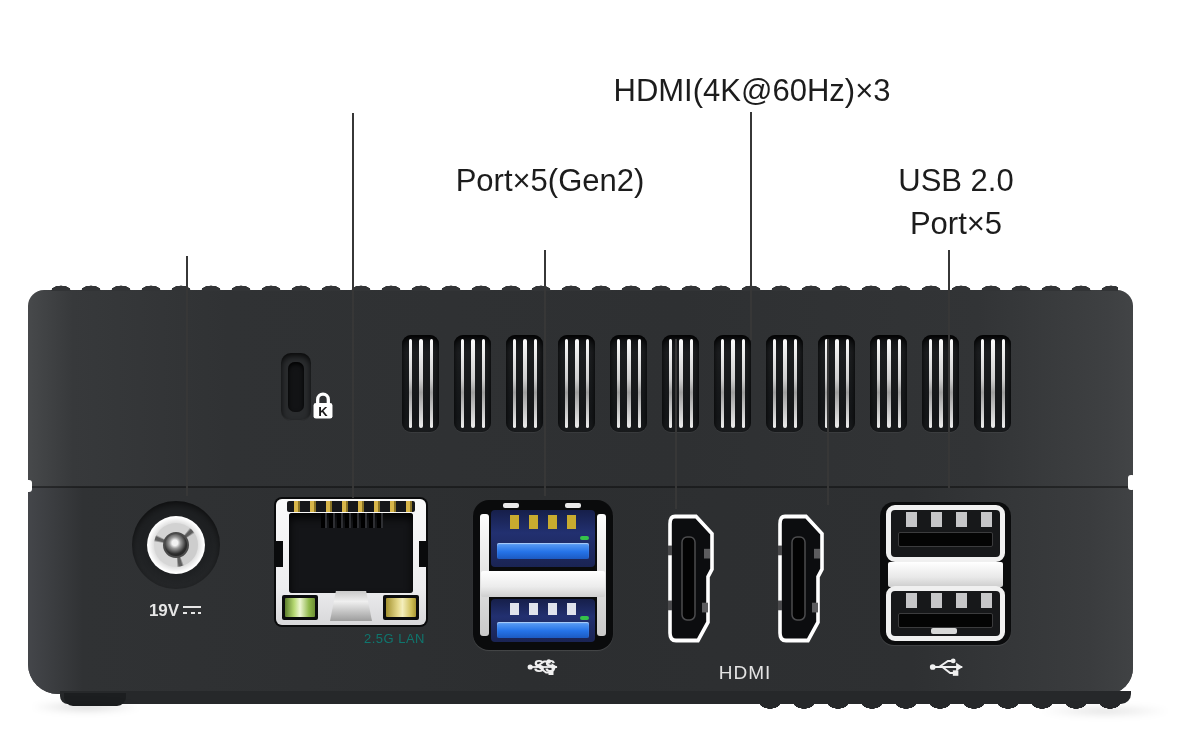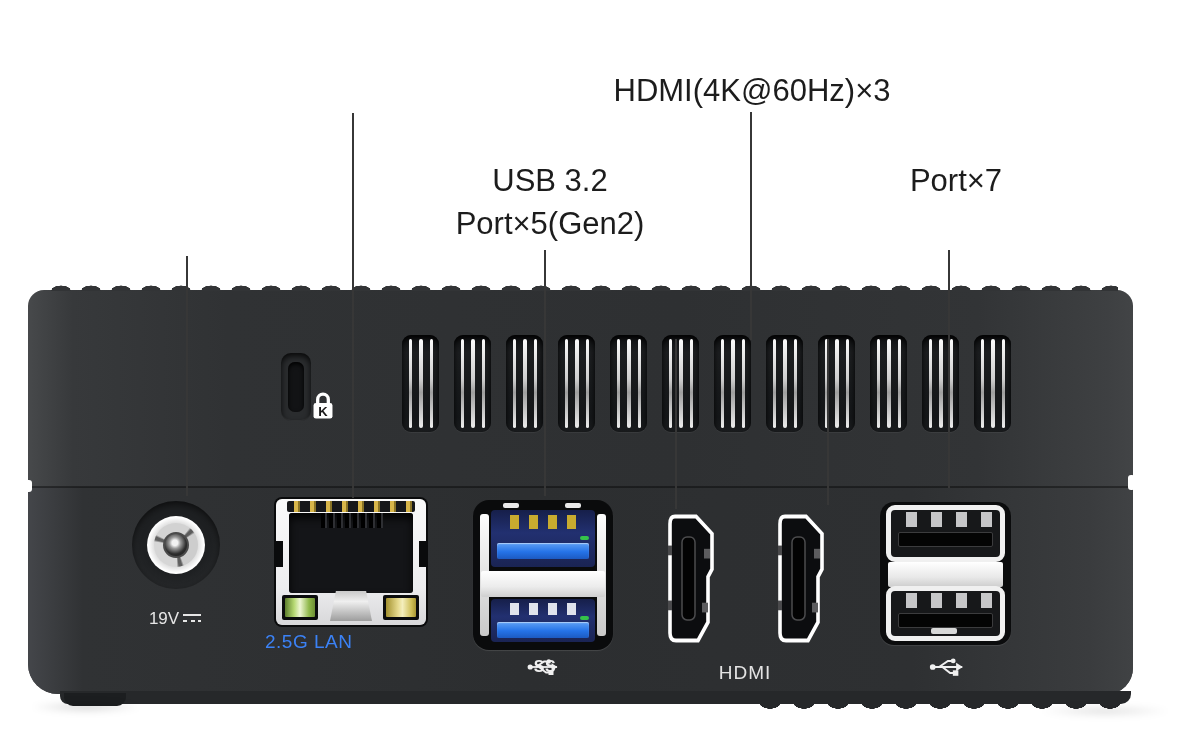--- a/index.html
+++ b/index.html
@@ -47,42 +47,42 @@
   .dc-outer{left:132px;top:501px;width:88px;height:88px;border-radius:50%;
     background:radial-gradient(circle at 50% 45%,#1e2022 52%,#26282a 72%,#2b2d2f 100%);
     box-shadow:inset 0 3px 7px rgba(0,0,0,.65);}
   .dc-ring{left:147px;top:516px;width:58px;height:58px;border-radius:50%;
     background:radial-gradient(circle,#b9b9b9 0 34%,#8f8f8f 40%,#dcdcdc 52%,#ffffff 68%,#f1f1f1 84%,#9a9a9a 100%);}
   .dc-disc{left:154px;top:523px;width:44px;height:44px;border-radius:50%;
     background:conic-gradient(#d2d2d2 0 38deg,#5c5c5c 44deg 52deg,#cdcdcd 58deg 158deg,#5f5f5f 164deg 172deg,#d6d6d6 178deg 278deg,#606060 284deg 292deg,#d2d2d2 298deg 360deg);}
   .dc-barrel{left:163px;top:532px;width:26px;height:26px;border-radius:50%;border:2px solid #4a4a4a;
     background:radial-gradient(circle at 45% 40%,#f2f2f2 0 16%,#9a9a9a 32%,#2e2e2e 62%,#151515 100%);}
   .dc-label{left:119px;top:600px;width:112px;height:22px;display:flex;align-items:center;justify-content:center;gap:4px;
-    color:#e6e6e6;font-size:17px;font-weight:normal;margin-top:8px;}
+    color:#e6e6e6;font-size:17px;font-weight:bold;}
   .dc-sym{position:relative;display:inline-block;width:18px;height:10px;border-top:2.5px solid #e6e6e6;}
   .dc-sym::after{content:'';position:absolute;left:0;top:3.5px;width:18px;height:2.5px;
     background:repeating-linear-gradient(90deg,#e6e6e6 0 4px,transparent 4px 7.5px);}
 
   
   .rj45{left:276px;top:499px;width:150px;height:126px;border-radius:6px;
     background:linear-gradient(#fafafa,#ededef 70%,#d8d8da);box-shadow:0 0 0 2px #0a0b0c;}
   .rj45-pins{left:11px;top:2px;width:128px;height:11px;border-radius:2px;
     background:repeating-linear-gradient(90deg,#17181a 0 7px,#d8b64a 7px 11px,#8a7426 11px 13px,#17181a 13px 16px);}
   .rj45-cavity{left:13px;top:14px;width:124px;height:80px;border-radius:3px;background:#141518;
     box-shadow:inset 0 5px 9px rgba(0,0,0,.9);}
   .rj45-teeth{left:30px;top:0;width:64px;height:15px;
     background:repeating-linear-gradient(90deg,transparent 0 2.5px,#000 2.5px 6.5px,#2e2f33 6.5px 8px);}
   .rj45-clip{top:42px;width:7px;height:26px;background:#0a0b0c;}
   .rj45-latch{left:54px;top:92px;width:42px;height:30px;
     background:linear-gradient(#c9c9c9,#efefef 35%,#9d9d9d);clip-path:polygon(14% 0,86% 0,100% 100%,0 100%);}
   .led{top:96px;width:36px;height:25px;background:#0b0c0d;border-radius:2px;padding:3px;}
   .led b{position:absolute;inset:3px;border-radius:1px;}
   .led-g{left:6px;}  .led-g b{background:linear-gradient(90deg,#5d7e2c,#b5d871 30%,#eef6d3 50%,#8fb84a 80%,#6d8f34);}
   .led-y{left:107px;} .led-y b{background:linear-gradient(90deg,#a3912f,#e6da8e 40%,#f4eebc 55%,#cdbd56 85%,#a99733);}
-  .lan-label{left:265px;top:631px;width:160px;text-align:left;color:#3b82f6;font-size:19px;letter-spacing:.5px;}
+  .lan-label{left:265px;top:631px;width:160px;text-align:right;color:#0f766e;font-size:13px;letter-spacing:.5px;}
 
   
   .usb32{left:473px;top:500px;width:140px;height:150px;border-radius:16px;background:#0a0b0c;
     box-shadow:0 1px 1px rgba(255,255,255,.12);}
   .u3-rail{top:14px;width:9px;height:122px;border-radius:3px;background:linear-gradient(#fdfdfd,#c9c9c9);}
   .u3-tick{top:3px;width:16px;height:5px;background:#e9e9e9;border-radius:2px;}
   .u3-cav{left:18px;width:104px;background:linear-gradient(#161f4a,#223070 40%,#1a2454);border-radius:4px;}
   .u3-cav.top{top:10px;height:57px;} .u3-cav.bot{top:99px;height:43px;}
   .u3-pins-gold{left:14px;top:5px;width:76px;height:14px;
     background:repeating-linear-gradient(90deg,transparent 0 5px,#c8ab2f 5px 14px,transparent 14px 19px);}
@@ -322,23 +322,23 @@
   <div class="ld ld-usb32"></div>
   <div class="ld ld-hdmi-v"></div>
   <div class="ld-hdmi-hz"></div>
   <div class="ld ld-hdmi-a"></div>
   <div class="ld ld-hdmi-b"></div>
   <div class="ld ld-usb20"></div>
 
   <div class="callout co-rj45">
   </div>
   <div class="callout co-usb32">
-    <span class="co-line">USB 3.2</span>
     <span class="co-line">Port×5(Gen2)</span>
   </div>
   <div class="callout co-hdmi">
     <span class="co-line">HDMI(4K@60Hz)×3</span>
   </div>
   <div class="callout co-usb20">
-    <span class="co-line">Port×7</span>
+    <span class="co-line">USB 2.0</span>
+    <span class="co-line">Port×5</span>
   </div>
 
 </div>
 
 </body></html>

